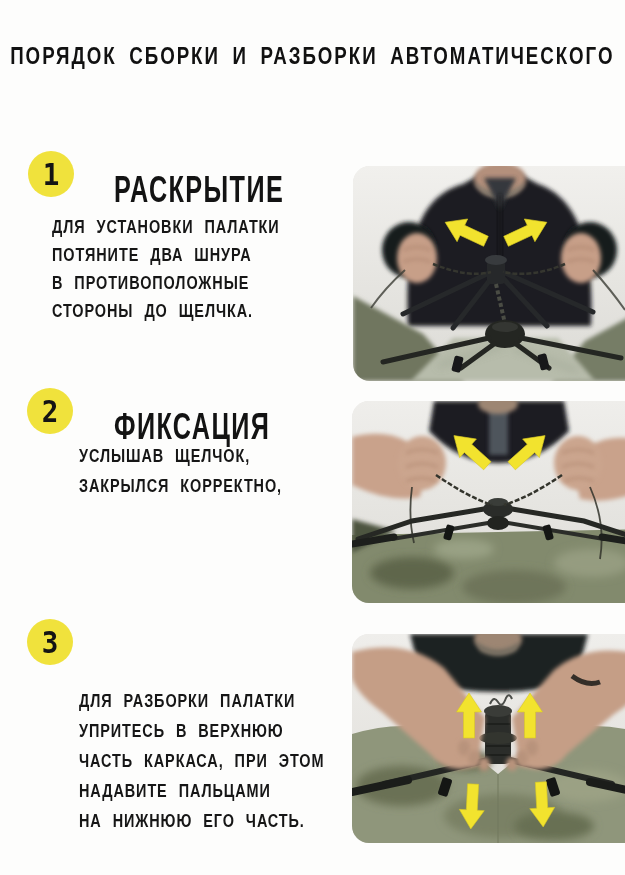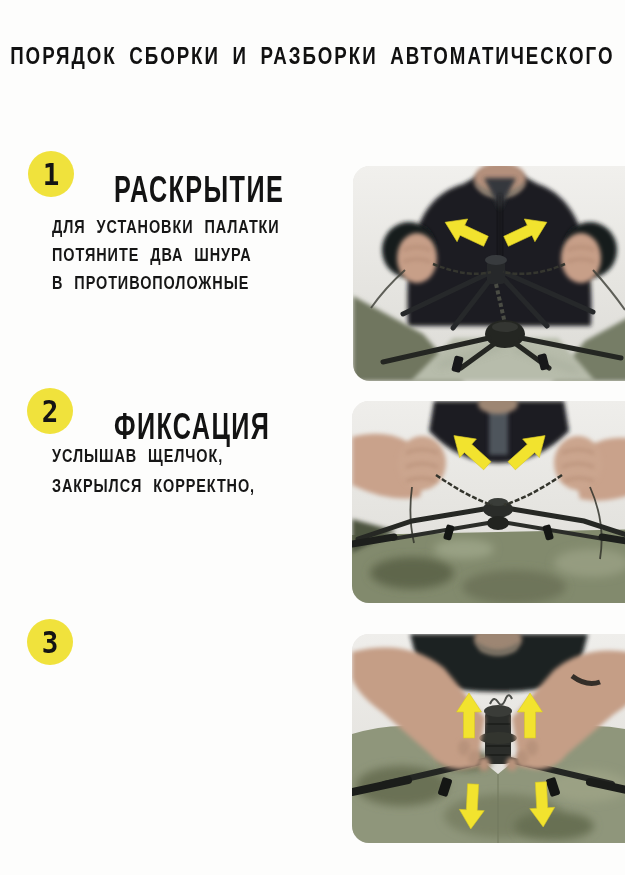--- a/index.html
+++ b/index.html
@@ -31,21 +31,21 @@
     transform:scaleX(0.70);transform-origin:left center;
   }
   
   .body{position:absolute;}
   .bline{display:flex;align-items:center;text-align:center;}
   .bline .cond{
     font-size:19px;letter-spacing:1.2px;word-spacing:8px;color:#161616;
     transform:scaleX(0.76);transform-origin:left center;
   }
   .s1-body .bline{height:28px;}
-  .s2-body .bline,.s3-body .bline{height:30px;}
+  .s2-body .bline,.s3-body .bline{height:30px;margin-left:27px;}
   
   .photo{position:absolute;border-radius:17px;overflow:hidden;background:#e9e8e5;}
   .photo svg{display:block;width:100%;height:100%;}
   
   .s1-badge{left:28px;top:151px;}
   .s1-heading{left:98px;top:151px;}
   .s1-body{left:52px;top:213px;}
   .s1-photo{left:313px;top:150px;width:293px;height:215px;}
   .s2-badge{left:27px;top:388px;}
   .s2-heading{left:98px;top:388px;}
@@ -85,20 +85,23 @@
   <div class="body s1-body">
     <div class="bline">
         <span class="cond">ДЛЯ УСТАНОВКИ ПАЛАТКИ</span>
       </div>
     <div class="bline">
         <span class="cond">ПОТЯНИТЕ ДВА ШНУРА</span>
       </div>
     <div class="bline">
         <span class="cond">В ПРОТИВОПОЛОЖНЫЕ</span>
       </div>
+    <div class="bline">
+        <span class="cond">СТОРОНЫ ДО ЩЕЛЧКА.</span>
+      </div>
   </div>
   <figure class="photo s1-photo">
     <svg viewBox="0 0 293 215">
       <defs>
         <filter id="p1b2" x="-30%" y="-30%" width="160%" height="160%">
             <feGaussianBlur stdDeviation="2"></feGaussianBlur>
           </filter>
         <filter id="p1b4" x="-40%" y="-40%" width="180%" height="180%">
             <feGaussianBlur stdDeviation="4"></feGaussianBlur>
           </filter>
@@ -227,20 +230,37 @@
         <path d="M210,74 Q178,96 152,104" stroke="#33342c" stroke-width="2.5" fill="none" stroke-dasharray="5 2"></path>
       </g>
       <use href="#yarrow" transform="translate(119,50) rotate(-138)"></use>
       <use href="#yarrow" transform="translate(176,50) rotate(-42)"></use>
     </svg>
   </figure>
 
   <div class="badge s3-badge">
     <span>3</span>
   </div>
+  <div class="body s3-body">
+    <div class="bline">
+        <span class="cond">ДЛЯ РАЗБОРКИ ПАЛАТКИ</span>
+      </div>
+    <div class="bline">
+        <span class="cond">УПРИТЕСЬ В ВЕРХНЮЮ</span>
+      </div>
+    <div class="bline">
+        <span class="cond">ЧАСТЬ КАРКАСА, ПРИ ЭТОМ</span>
+      </div>
+    <div class="bline">
+        <span class="cond">НАДАВИТЕ ПАЛЬЦАМИ</span>
+      </div>
+    <div class="bline">
+        <span class="cond">НА НИЖНЮЮ ЕГО ЧАСТЬ.</span>
+      </div>
+  </div>
   <figure class="photo s3-photo">
     <svg viewBox="0 0 293 209">
       <defs>
         <filter id="p3b2" x="-30%" y="-30%" width="160%" height="160%">
             <feGaussianBlur stdDeviation="2"></feGaussianBlur>
           </filter>
         <filter id="p3b4" x="-40%" y="-40%" width="180%" height="180%">
             <feGaussianBlur stdDeviation="4"></feGaussianBlur>
           </filter>
         <linearGradient id="p3wall" x1="0" y1="0" x2="0" y2="1">

